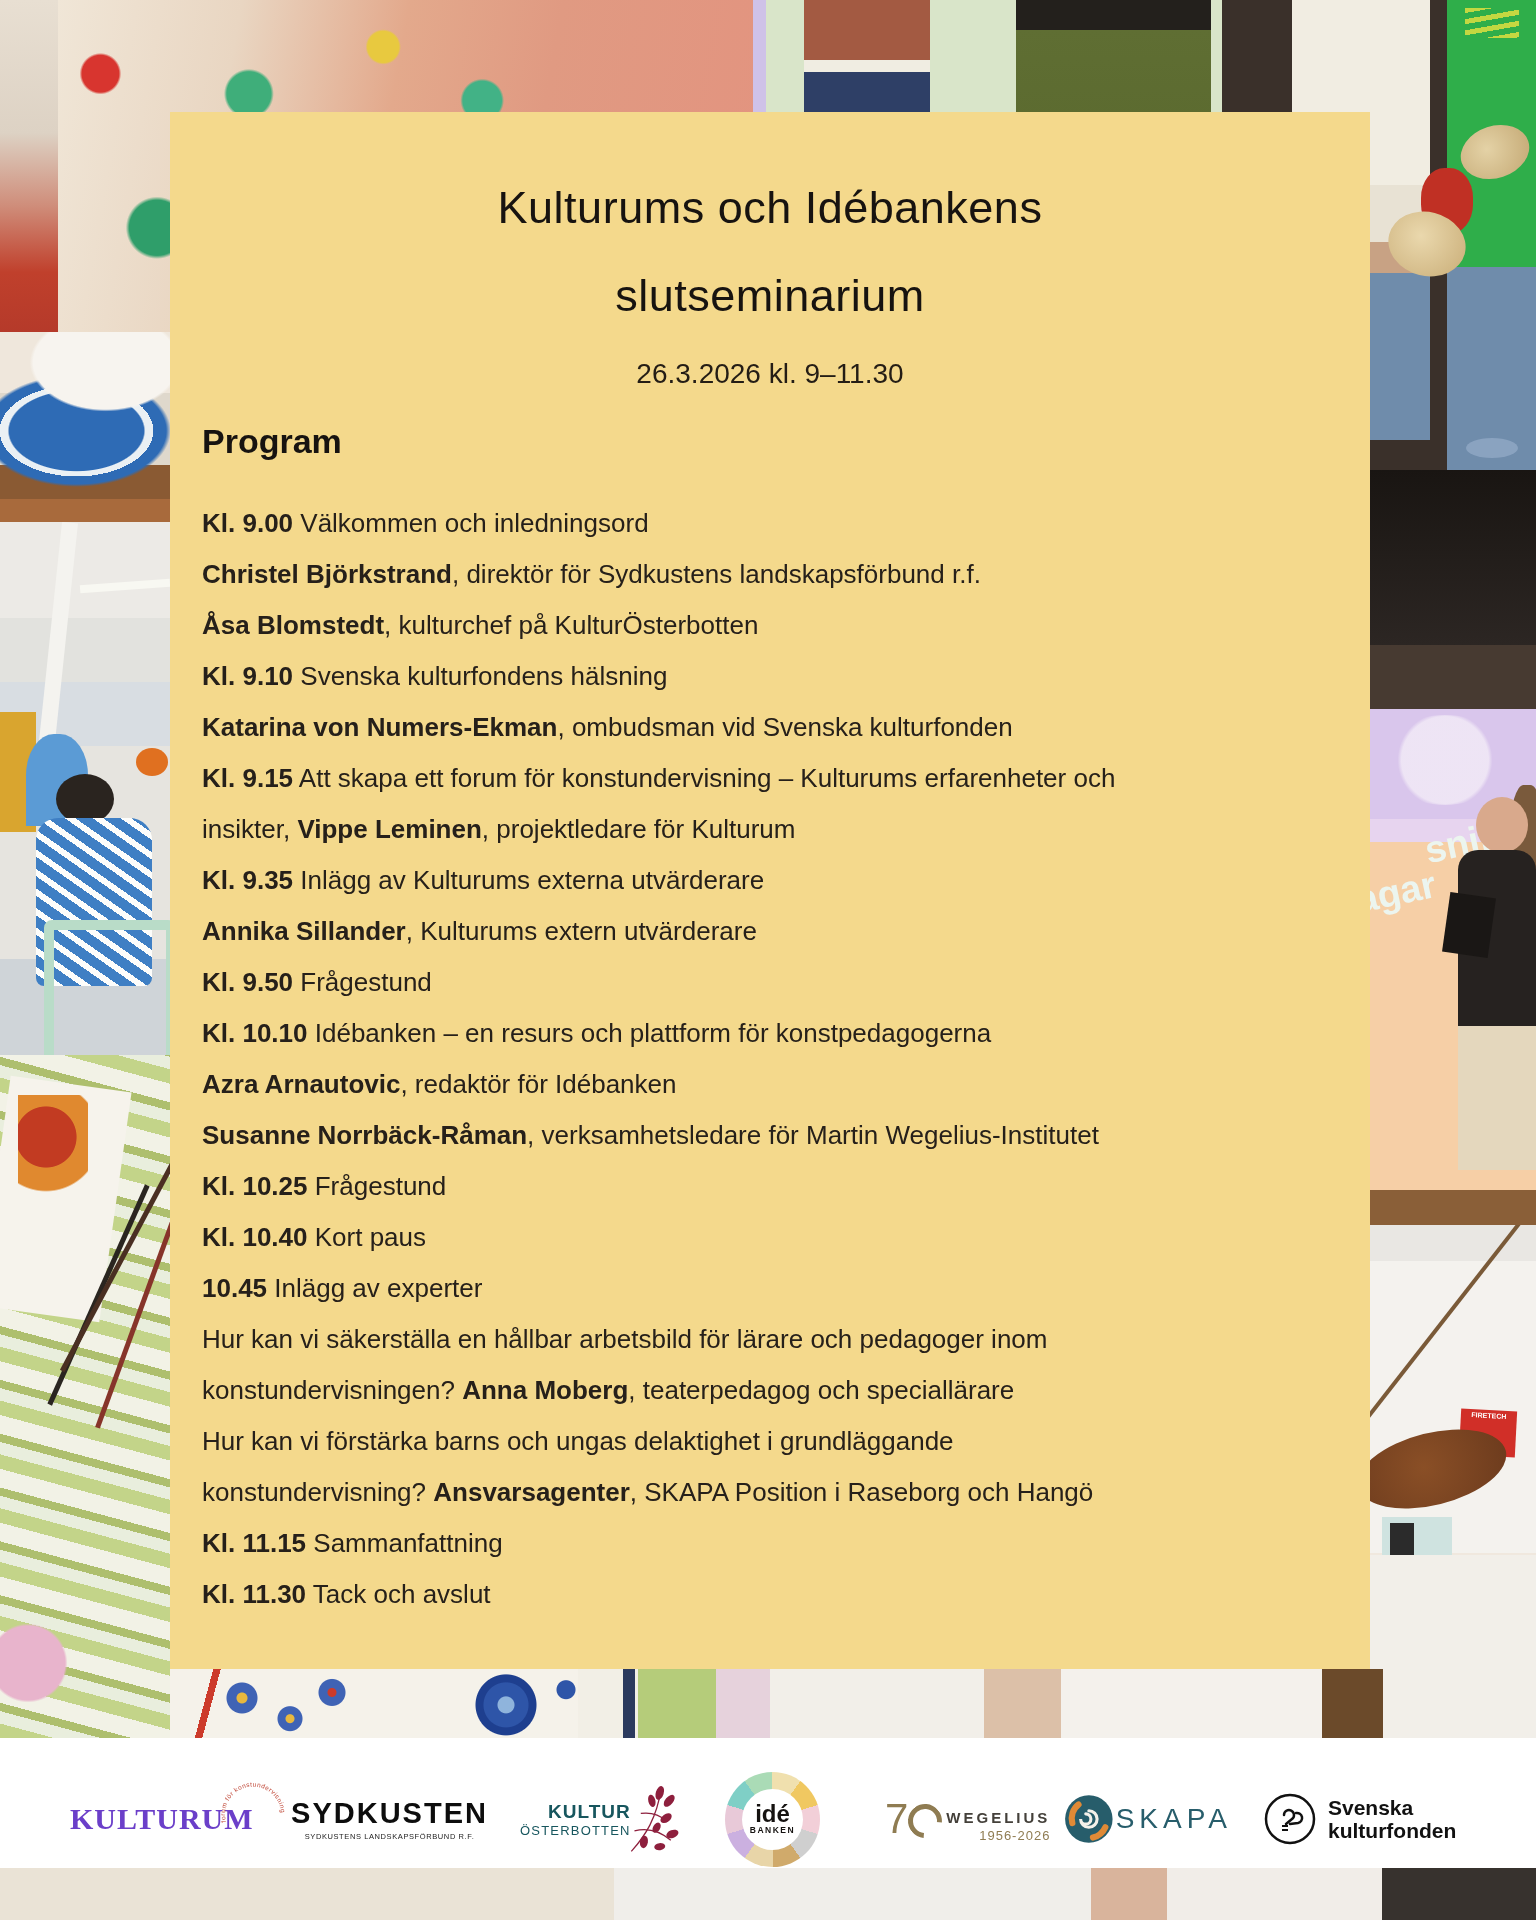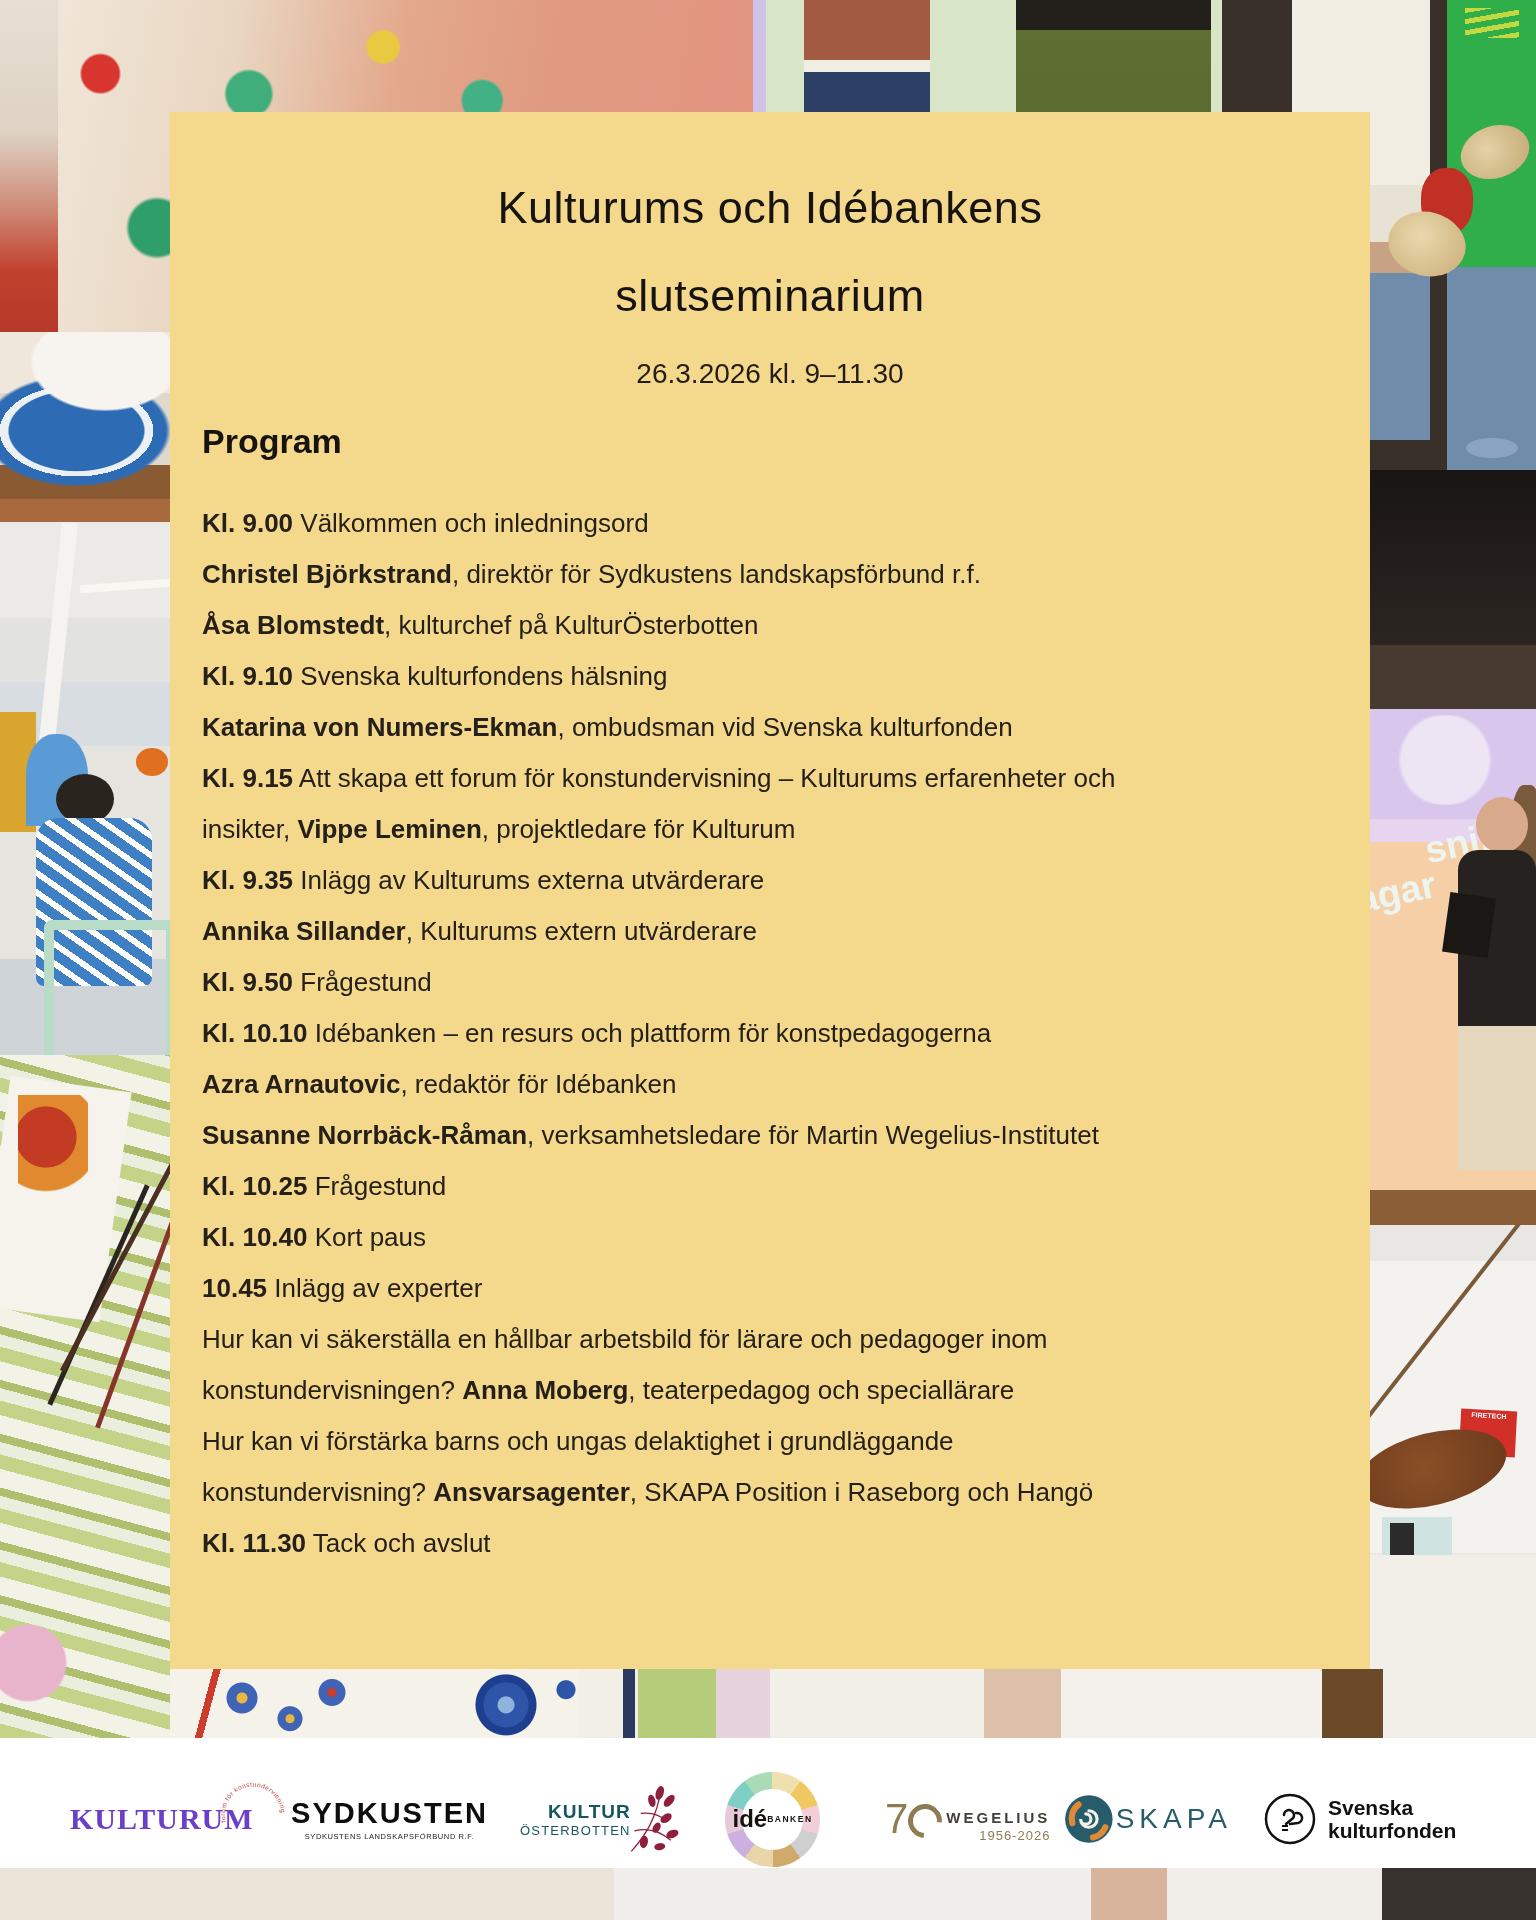--- a/index.html
+++ b/index.html
@@ -136,21 +136,21 @@
   .lg-sydkusten{left:292px;width:195px;flex-direction:column;justify-content:center;display:flex;align-items:center;}
   .syd-main{font-size:29px;font-weight:bold;letter-spacing:2px;color:#0d0d0d;}
   .syd-sub{font-size:7.5px;letter-spacing:.6px;color:#222;margin-top:2px;}
   .lg-ko{left:520px;width:160px;}
   .ko-text{text-align:right;color:#17565e;margin-right:-6px;z-index:2;}
   .ko-l1{font-size:19px;font-weight:bold;letter-spacing:1px;}
   .ko-l2{font-size:13px;letter-spacing:1.2px;}
   .lg-idebanken{left:725px;width:100px;}
   .ib-ring{position:relative;width:95px;height:95px;border-radius:50%;}
   .ib-center{position:absolute;inset:17px;background:#fff;border-radius:50%;
-    display:flex;align-items:center;justify-content:center;}
+    display:flex;flex-direction:column;align-items:center;justify-content:center;}
   .ib-l1{font-size:24px;font-weight:bold;color:#151210;line-height:22px;}
   .ib-l2{font-size:8.5px;font-weight:bold;letter-spacing:1.5px;color:#151210;}
   .lg-wegelius{left:885px;width:150px;}
   .wg-70{display:flex;align-items:flex-start;color:#8f7c52;}
   .wg-7{font-size:42px;line-height:38px;}
   .wg-zero{width:24px;height:24px;border:5px solid #8f7c52;border-radius:50%;
     border-bottom-color:transparent;transform:rotate(-40deg);margin-top:4px;display:inline-block;}
   .wg-col{margin-left:4px;margin-top:14px;text-align:right;}
   .wg-name{font-size:15px;font-weight:bold;letter-spacing:3px;color:#44403a;}
   .wg-years{font-size:13px;letter-spacing:1px;color:#8f7c52;margin-top:2px;}
@@ -248,20 +248,21 @@
         <p><span class="b">Kl. 10.10</span><span> Idébanken – en resurs och plattform för konstpedagogerna</span></p>
         <p><span class="b">Azra Arnautovic</span><span>, redaktör för Idébanken</span></p>
         <p><span class="b">Susanne Norrbäck-Råman</span><span>, verksamhetsledare för Martin Wegelius-Institutet</span></p>
         <p><span class="b">Kl. 10.25</span><span> Frågestund</span></p>
         <p><span class="b">Kl. 10.40</span><span> Kort paus</span></p>
         <p><span class="b">10.45</span><span> Inlägg av experter</span></p>
         <p><span>Hur kan vi säkerställa en hållbar arbetsbild för lärare och pedagoger inom</span></p>
         <p><span>konstundervisningen? </span><span class="b">Anna Moberg</span><span>, teaterpedagog och speciallärare</span></p>
         <p><span>Hur kan vi förstärka barns och ungas delaktighet i grundläggande</span></p>
         <p><span>konstundervisning? </span><span class="b">Ansvarsagenter</span><span>, SKAPA Position i Raseborg och Hangö</span></p>
+        <p><span class="b">Kl. 11.15</span><span> Sammanfattning</span></p>
         <p><span class="b">Kl. 11.30</span><span> Tack och avslut</span></p>
       </div>
   </div>
 
   <div class="footer">
 
     <div class="lg lg-kulturum" style="display:flex;">
       <div class="ku-wrap">
         <span class="ku-name">KULTURUM</span>
         <svg class="ku-arc" width="70" height="70" viewBox="0 0 70 70">

